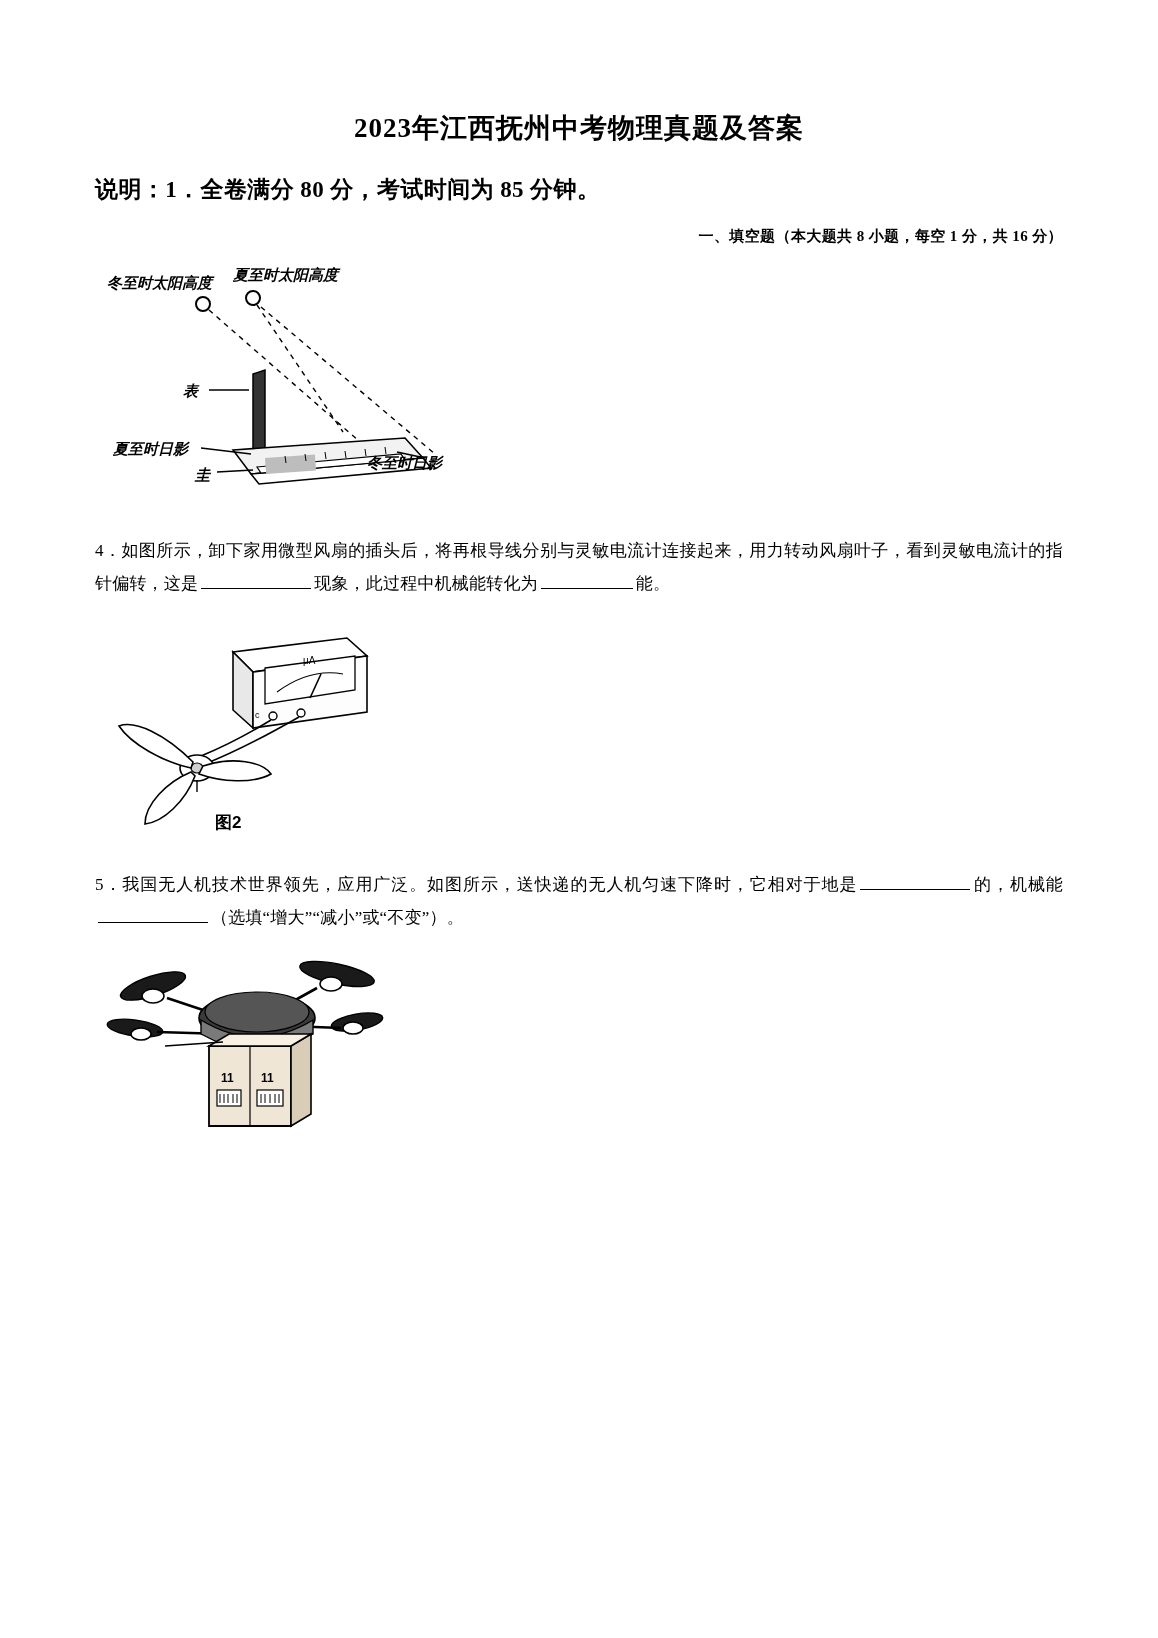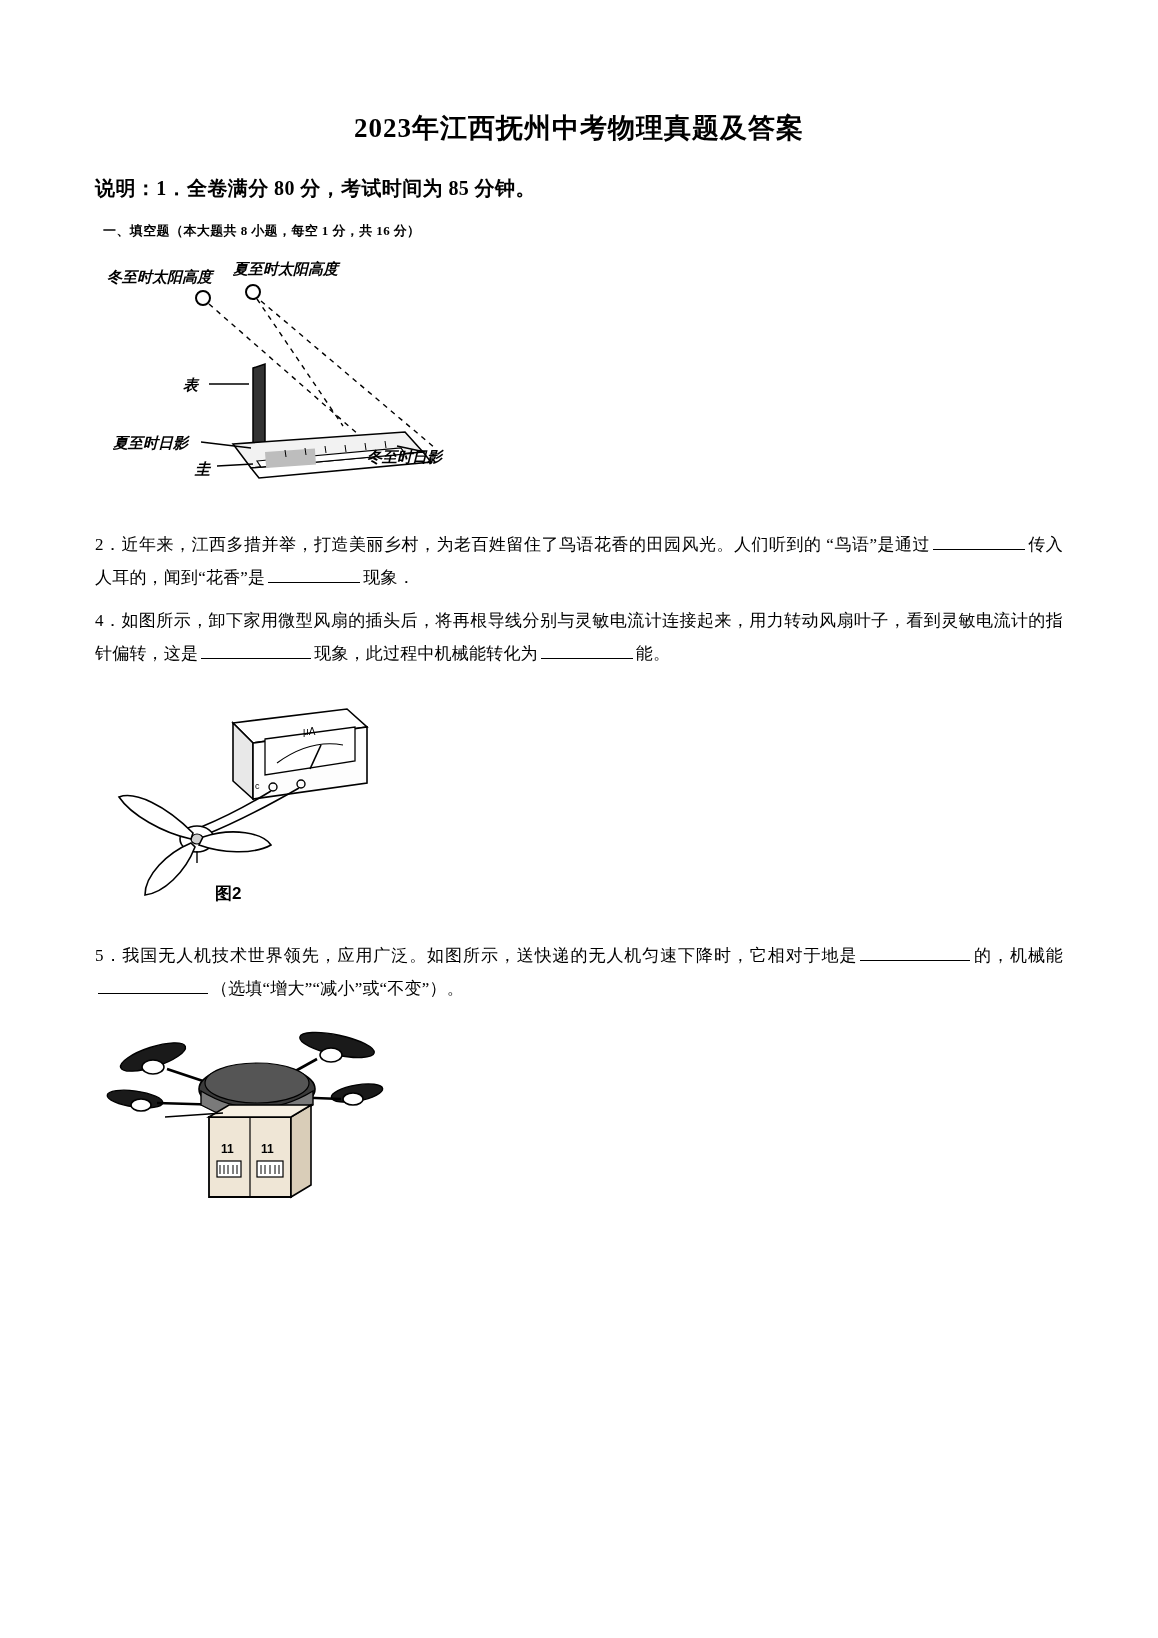--- a/index.html
+++ b/index.html
@@ -22,31 +22,32 @@
   }
   .doc-title {
     text-align: center;
     font-size: 27px;
     font-weight: bold;
     letter-spacing: 1px;
     margin: 0 0 26px 0;
     font-family: "Liberation Serif", "DejaVu Serif", serif;
   }
   .note-line {
-    font-size: 20px;
+    font-size: 23px;
     font-weight: bold;
     margin: 0 0 14px 0;
     line-height: 1.6;
     letter-spacing: 0.4px;
   }
   .section-heading {
-    font-size: 13px;
-    font-weight: bold;
-    margin: 18px 0 14px 8px;
+    font-size: 15px;
+    font-weight: bold;
+    margin: 18px 0 14px 17px;
     letter-spacing: 0.4px;
+    text-align: right;
   }
   .q {
     font-size: 17px;
     line-height: 1.95;
     margin: 0 0 10px 0;
     text-align: justify;
     letter-spacing: 0.2px;
   }
   .blank {
     display: inline-block;
@@ -112,23 +113,20 @@
 
       <text x="2" y="26" font-family="Liberation Serif, serif" font-size="15" font-weight="bold" font-style="italic">冬至时太阳高度</text>
       <text x="128" y="18" font-family="Liberation Serif, serif" font-size="15" font-weight="bold" font-style="italic">夏至时太阳高度</text>
       <text x="78" y="134" font-family="Liberation Serif, serif" font-size="15" font-weight="bold" font-style="italic">表</text>
       <text x="8" y="192" font-family="Liberation Serif, serif" font-size="15" font-weight="bold" font-style="italic">夏至时日影</text>
       <text x="90" y="218" font-family="Liberation Serif, serif" font-size="15" font-weight="bold" font-style="italic">圭</text>
       <text x="262" y="206" font-family="Liberation Serif, serif" font-size="15" font-weight="bold" font-style="italic">冬至时日影</text>
     </svg>
   </div>
 
-  <p class="q">
-    <span>2．</span><span>近年来，江西多措并举，打造美丽乡村，为老百姓留住了鸟语花香的田园风光。人们听到的 “鸟语”是通过</span><span class="blank"></span><span>传入人耳的，闻到“花香”是</span><span class="blank"></span><span>现象．</span>
-  </p>
 
 
   <p class="q">
     <span>4．</span><span>如图所示，卸下家用微型风扇的插头后，将再根导线分别与灵敏电流计连接起来，用力转动风扇叶子，看到灵敏电流计的指针偏转，这是</span><span class="blank long"></span><span>现象，此过程中机械能转化为</span><span class="blank"></span><span>能。</span>
   </p>
 
   <div class="figure">
     <svg width="340" height="230" viewBox="0 0 340 230">
 
       <polygon points="128,36 242,22 262,40 148,56" fill="#ffffff" stroke="#000" stroke-width="1.6"></polygon>

